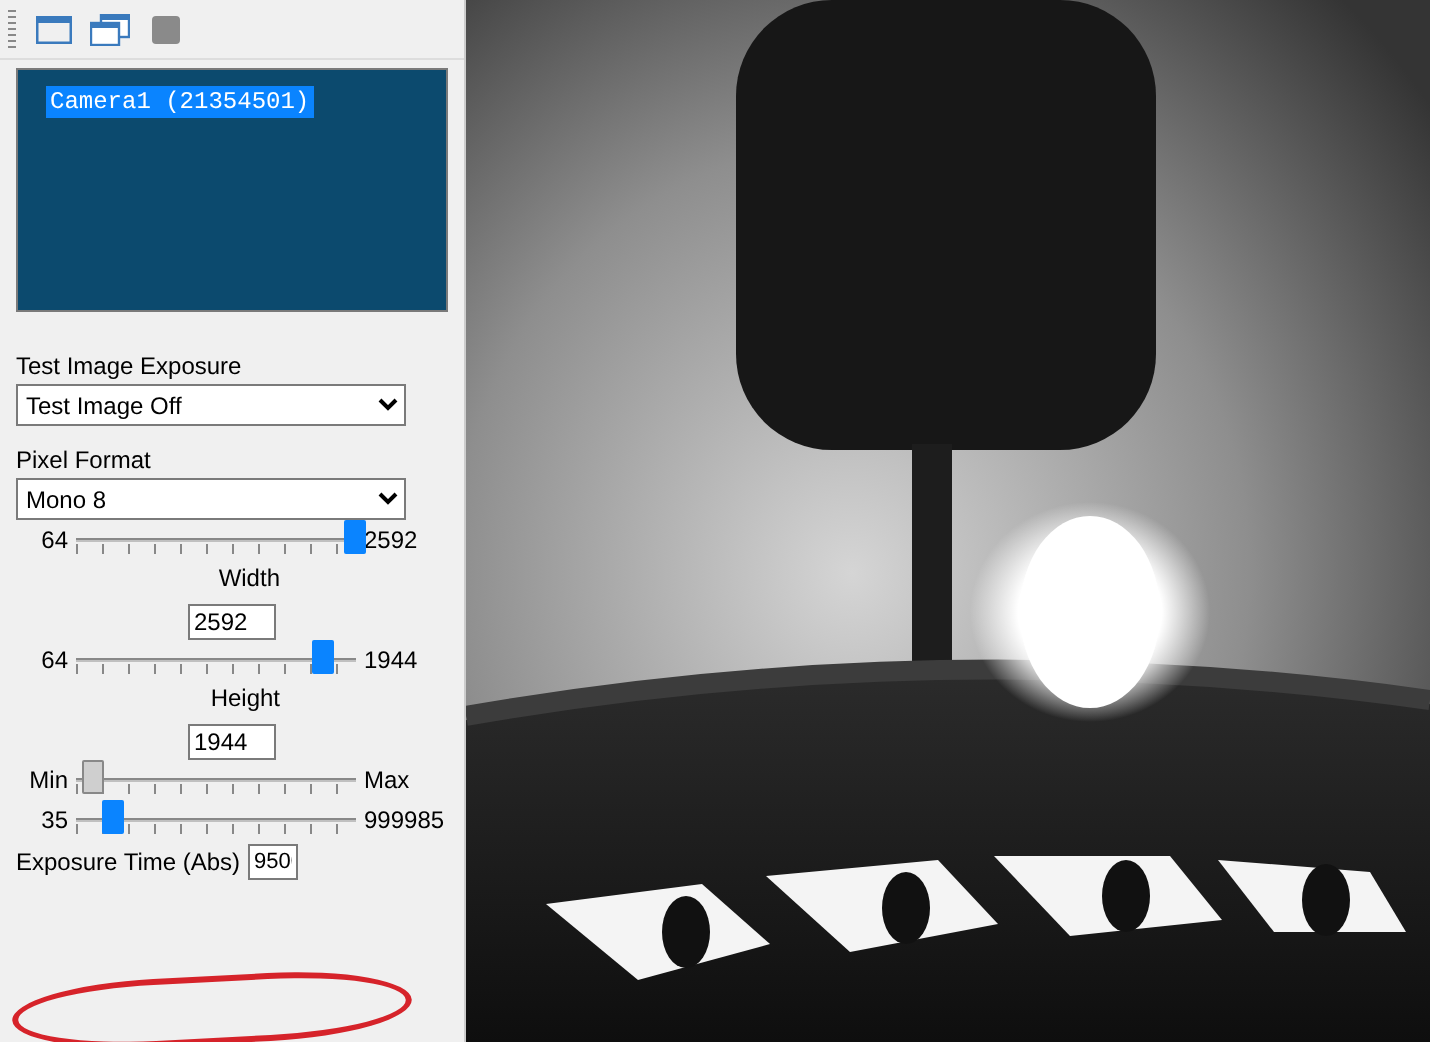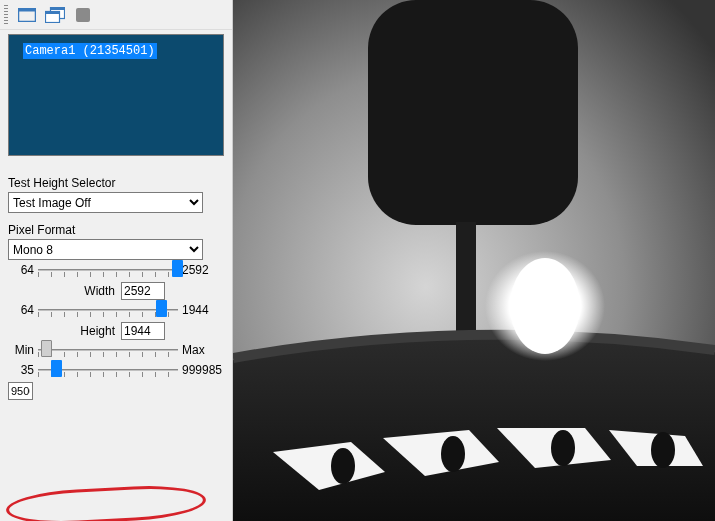--- a/index.html
+++ b/index.html
@@ -113,20 +113,21 @@
   }
   .slider-side { width: 26px; font-size: 12px; }
   .slider-side.left { text-align: right; }
   .slider-side.right { text-align: left; width: 42px; }
   .value-row {
     display: flex;
     align-items: center;
     gap: 6px;
     justify-content: center;
     margin-top: 2px;
+    flex-direction: column;
   }
   .value-row .lbl { width: 48px; text-align: right; }
   .value-row input {
     width: 44px;
     height: 18px;
     font-size: 12px;
     border: 1px solid #7a7a7a;
     padding: 0 2px;
     text-align: left;
     font-family: inherit;
@@ -194,21 +195,21 @@
       </svg>
     </button>
   </div>
 
   <div class="camera-list">
     <span class="camera-item">Camera1 (21354501)</span>
   </div>
 
   <div class="controls">
 
-    <div class="label">Test Height Selector</div>
+    <div class="label">Test Image Exposure</div>
     <select class="combo">
       <option>Test Image Off</option>
     </select>
 
     <div class="label">Pixel Format</div>
     <select class="combo">
       <option>Mono 8</option>
     </select>
 
     <div class="slider-row">
@@ -252,20 +253,21 @@
     <div class="slider-row">
       <div class="slider-side left">35</div>
       <div class="slider-track">
         <div class="slider-line"></div>
         <div class="slider-ticks"></div>
         <div class="slider-thumb" style="left:9%"></div>
       </div>
       <div class="slider-side right">999985</div>
     </div>
     <div class="exptime-row">
+      <span class="lbl">Exposure Time (Abs)</span>
       <input type="text" style="width: 25px; height: 18px; border: 1px solid rgb(122, 122, 122); font-size: 11px; padding: 0px 2px;" value="95000">
     </div>
 
 
   </div>
 </div>
 
 <div class="right-panel">
   <svg class="preview" viewBox="0 0 482 521" preserveAspectRatio="xMidYMid slice">
     <defs>

